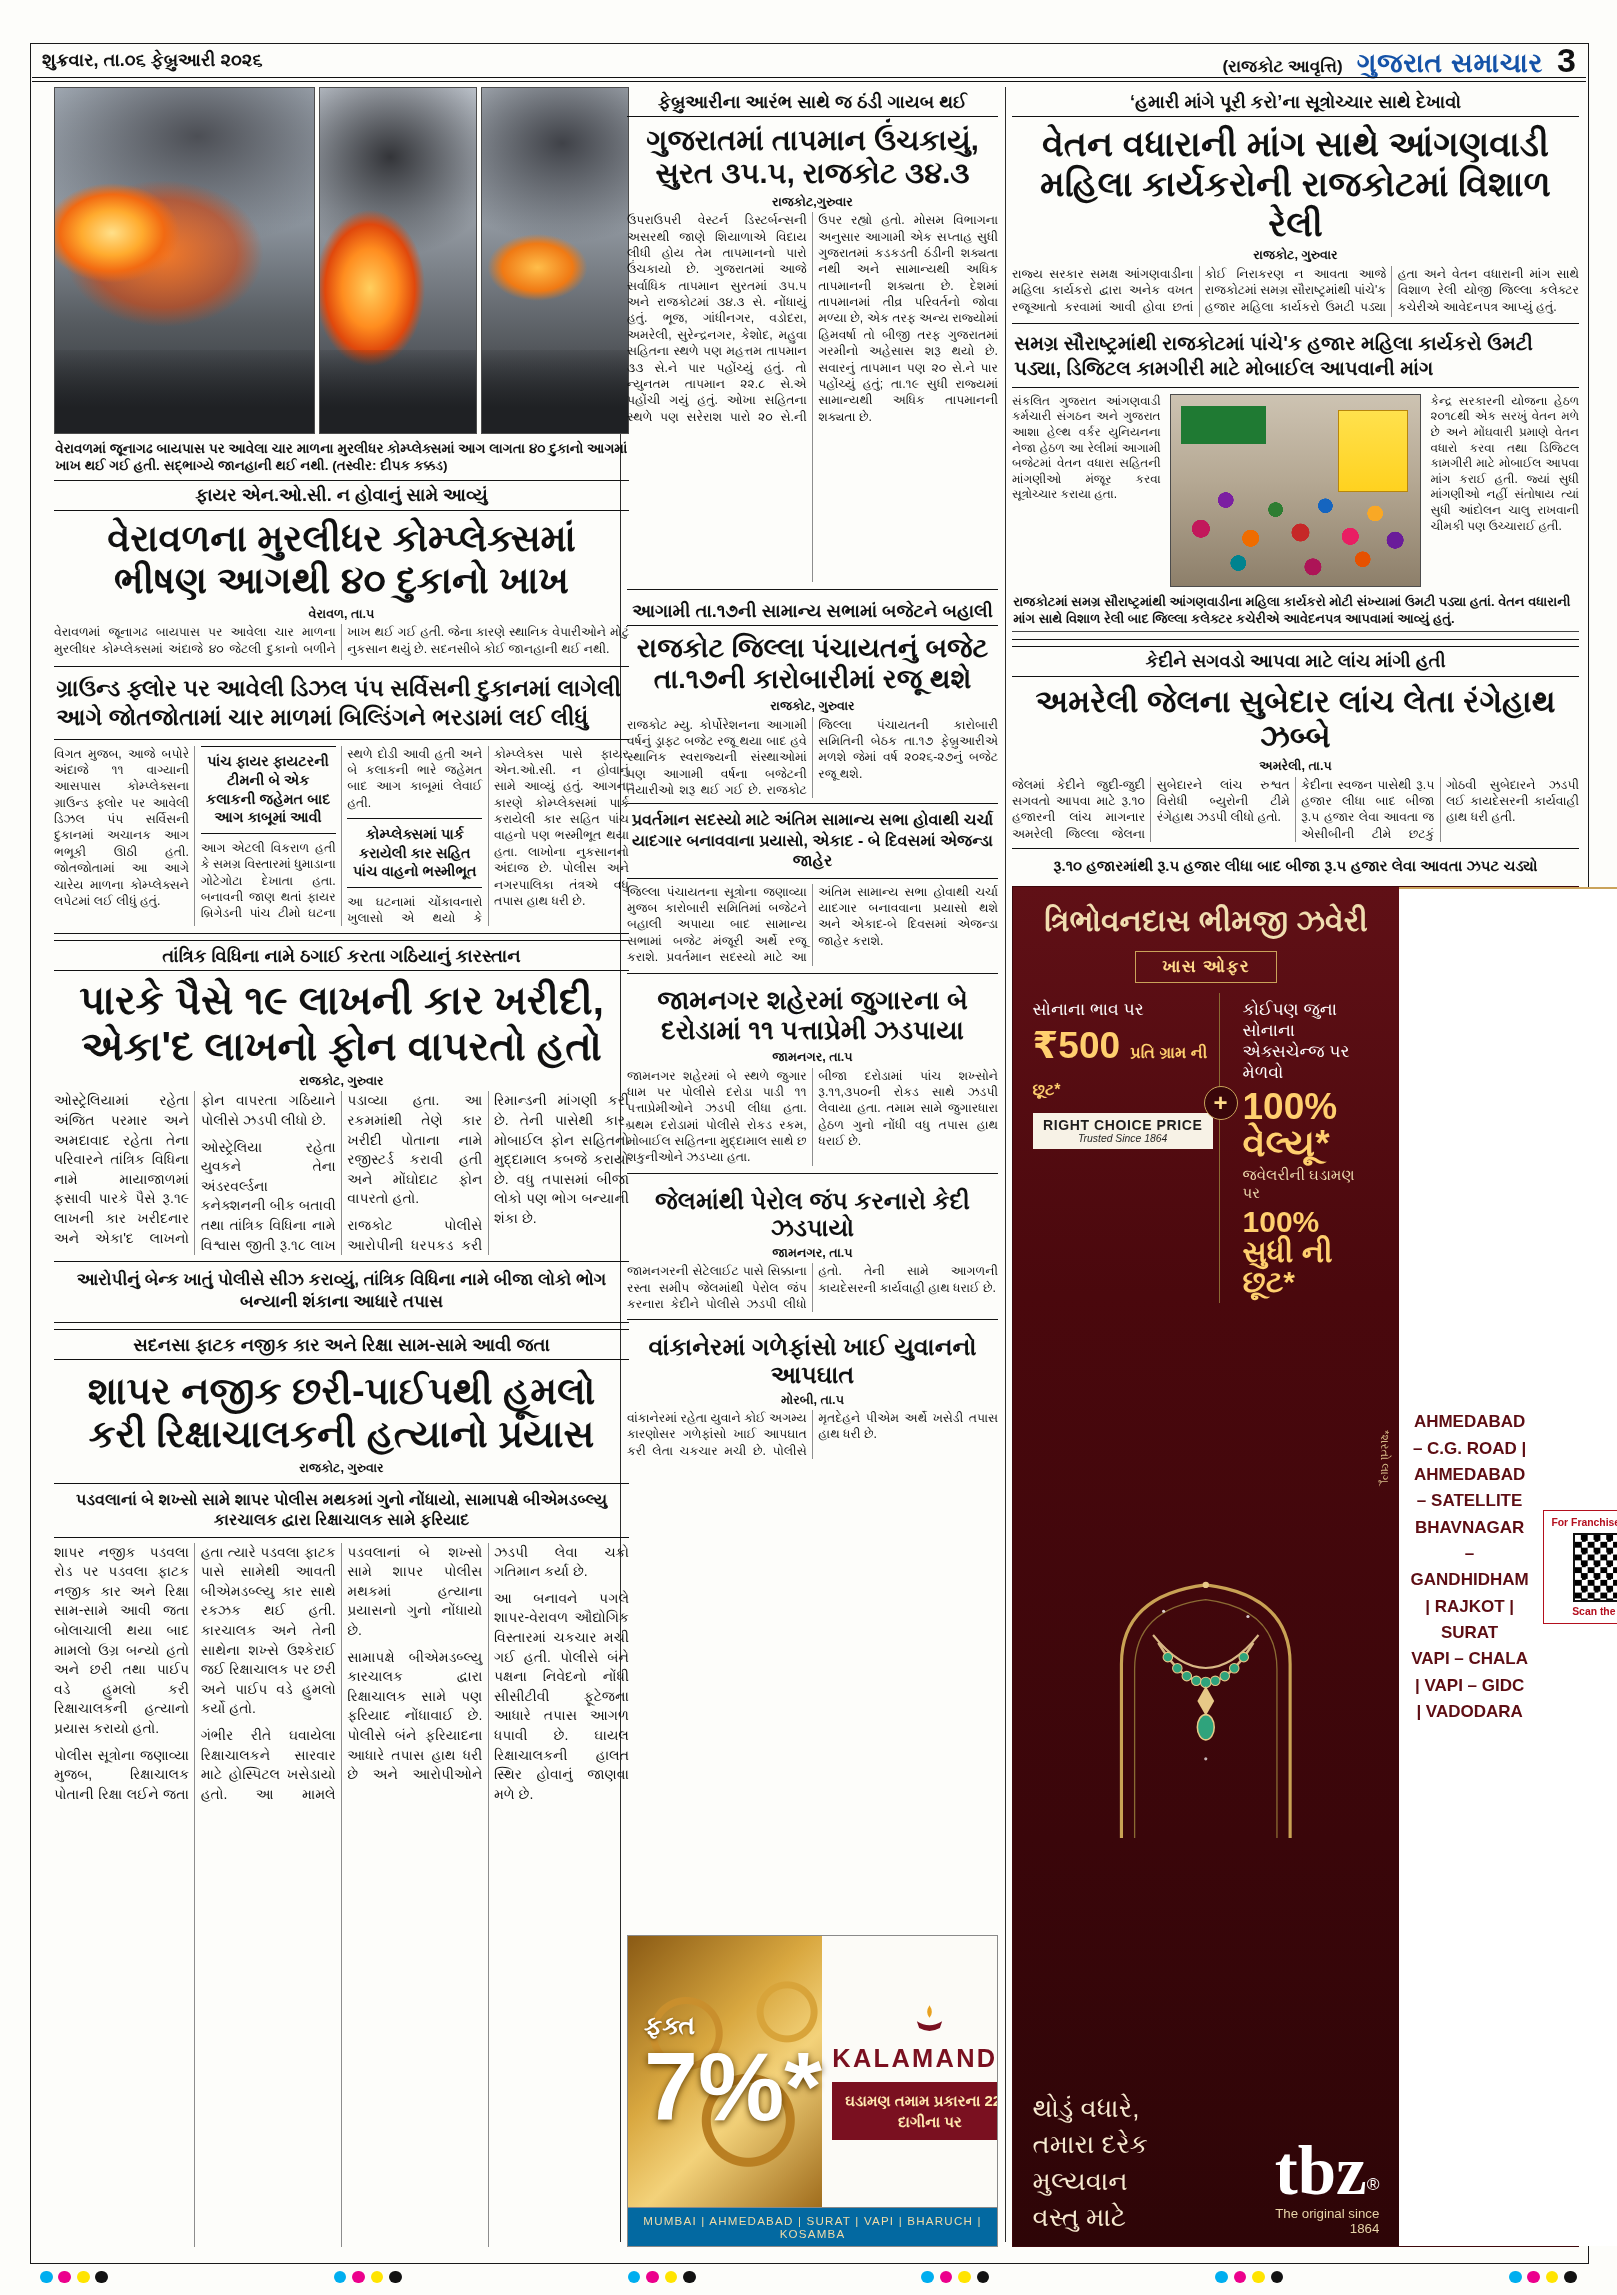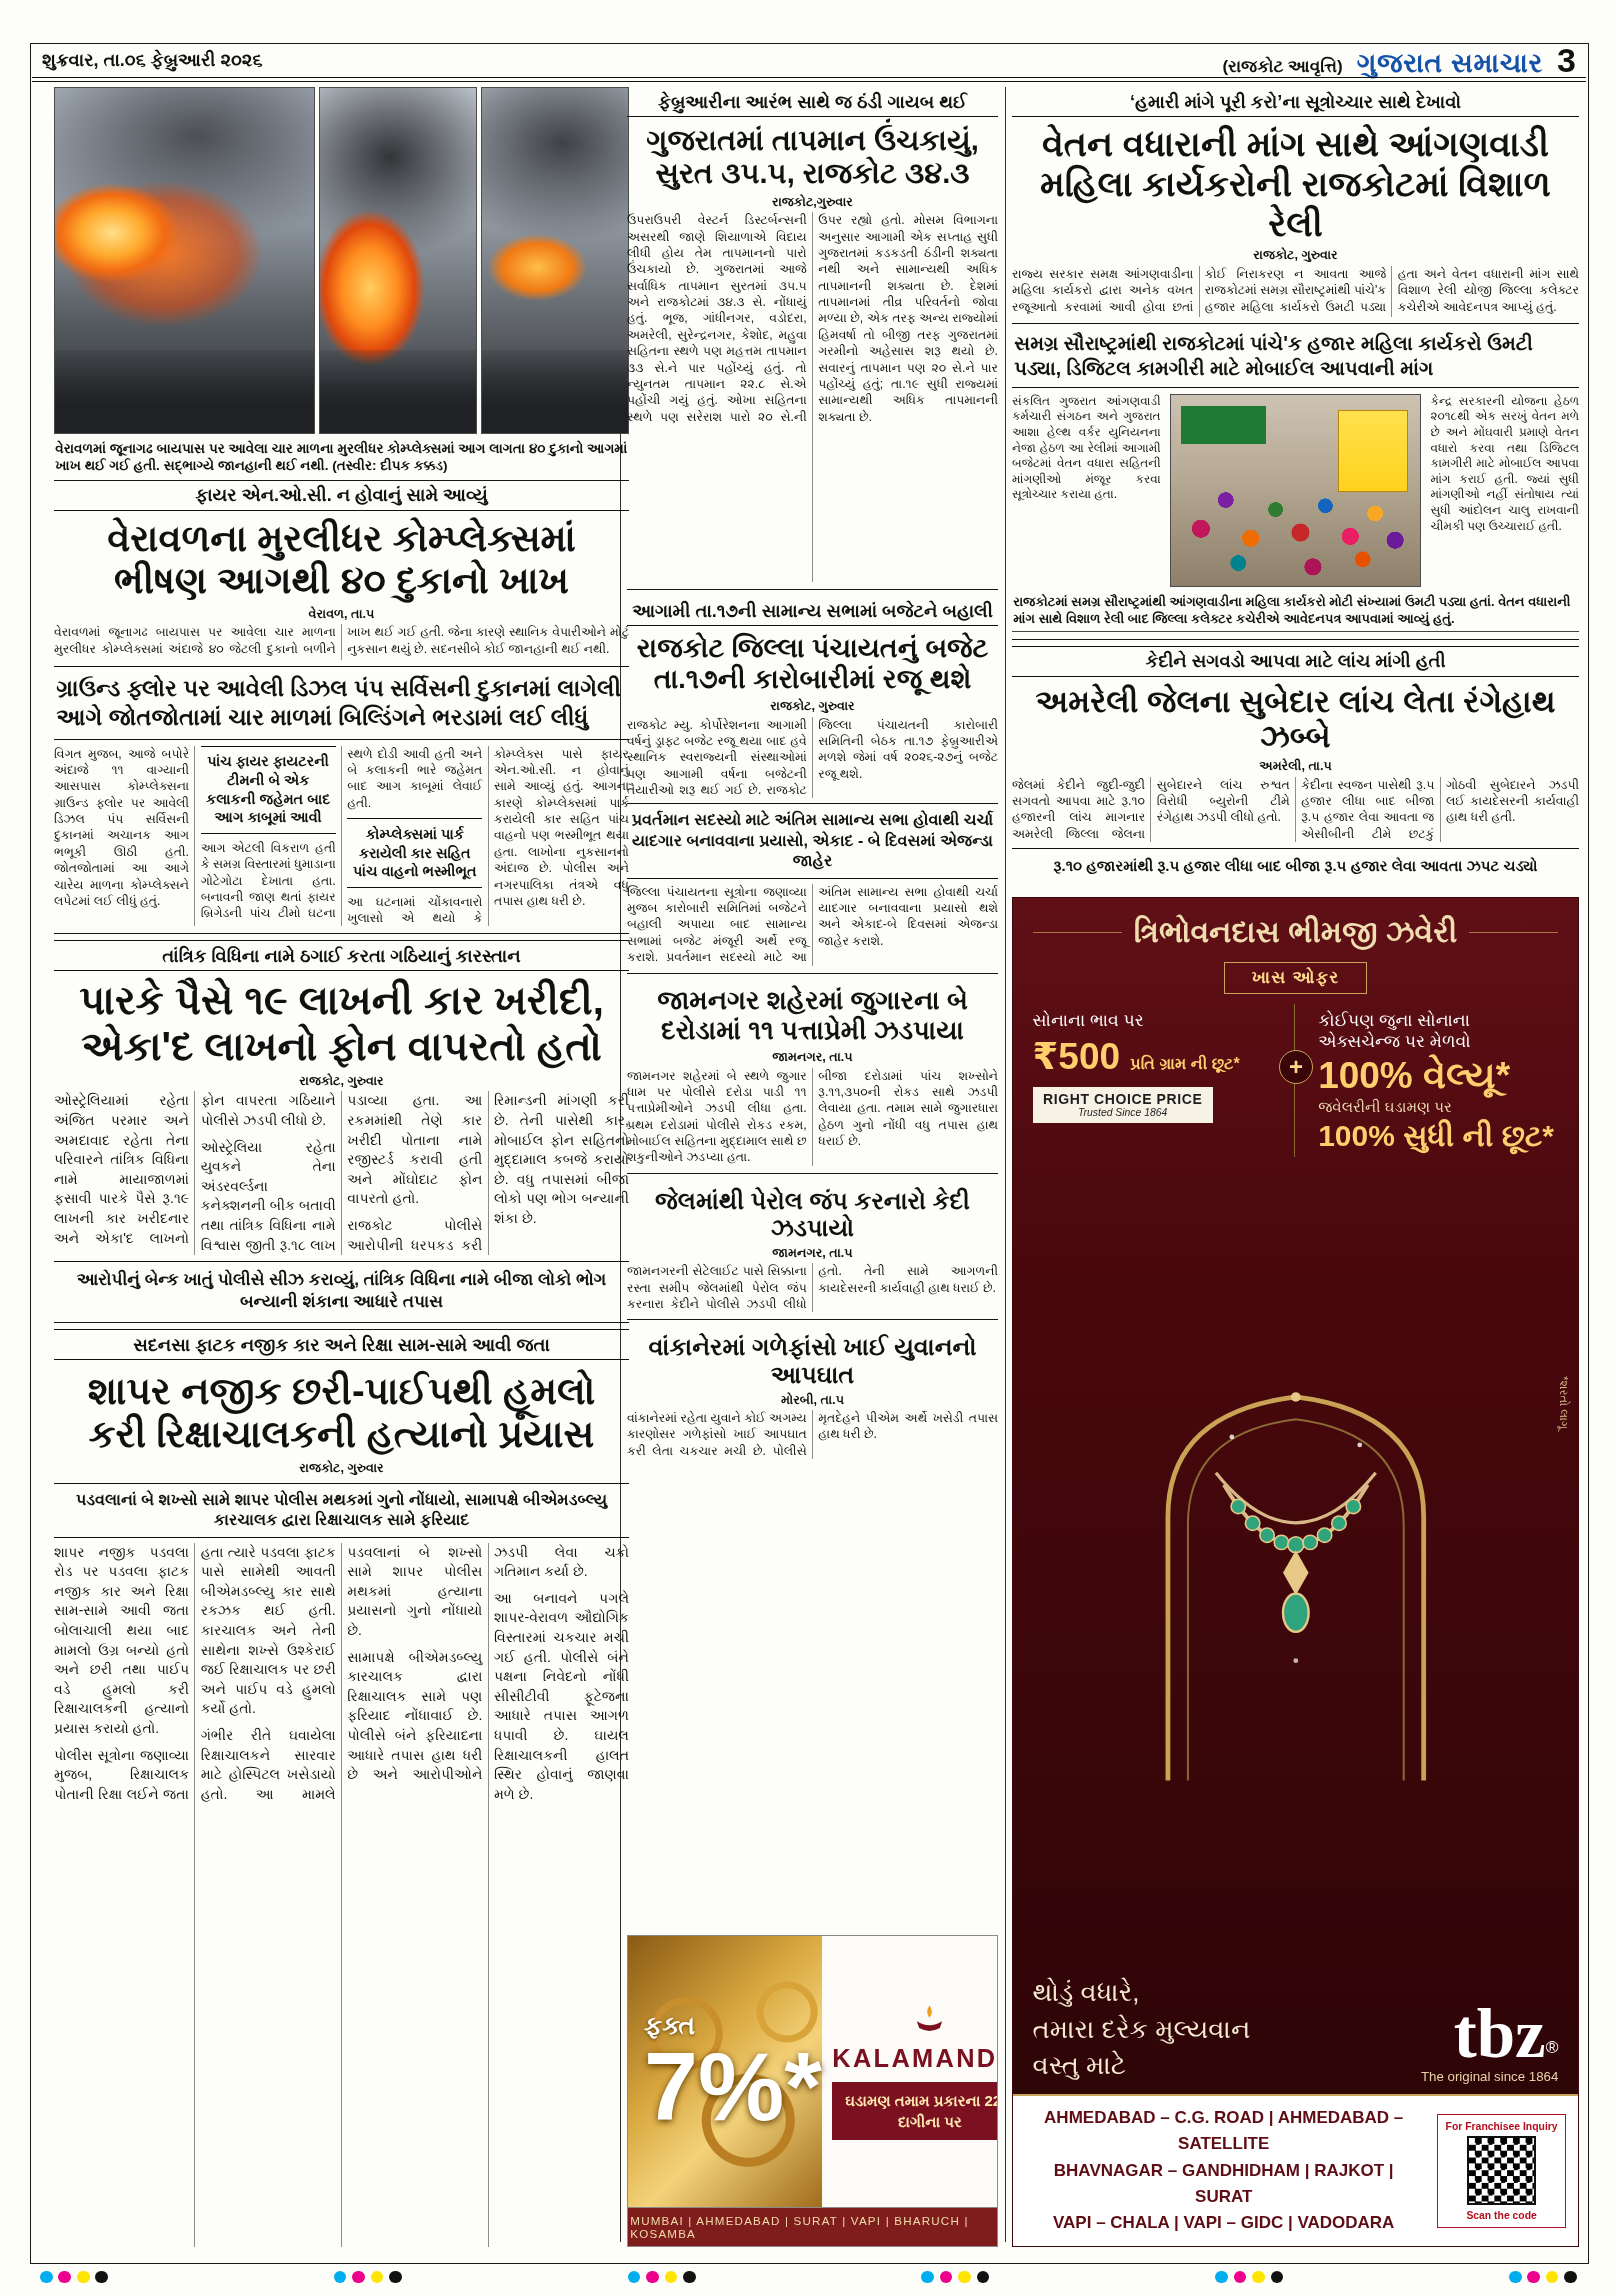--- a/index.html
+++ b/index.html
@@ -76,21 +76,21 @@
      radial-gradient(circle 8px at 82% 62%, #f9a825 96%, transparent),
      radial-gradient(circle 8.7px at 90% 76%, #6a1b9a 96%, transparent),
      radial-gradient(circle 8px at 27% 88%, #00838f 96%, transparent),
      radial-gradient(circle 8.7px at 57% 90%, #ad1457 96%, transparent),
      radial-gradient(circle 8px at 77% 86%, #e65100 96%, transparent),
      linear-gradient(180deg,#cdc3b2 0%,#b5a893 45%,#8d7f6a 100%)}
   .banner-y{position:absolute;right:5%;top:8%;width:27%;height:42%;background:linear-gradient(#ffe14d,#ffd21f);border:1.2px solid #b8860b}
   .banner-g{position:absolute;left:4%;top:6%;width:34%;height:20%;background:#1f7a33}
   .photo-cap{font-size:13px;font-weight:700;line-height:1.3;padding:3.5px 1.2px;border-bottom:1.2px solid #444}
   
-  .tbz{flex:1;display:flex;flex-direction:column;border:1.2px solid #3c080c;margin-top:19px;min-height:0}
+  .tbz{flex:1;display:flex;flex-direction:row;border:1.2px solid #3c080c;margin-top:8px;min-height:0}
   .tbz-dark{flex:1;position:relative;display:flex;flex-direction:column;align-items:center;padding:17.3px 19.6px 10.4px;min-height:0;
       background:linear-gradient(180deg,#601016 0%,#4a080d 30%,#3a060a 70%,#2e0507 100%);color:#f3e2bd}
   .tbz-title-row{display:flex;align-items:center;gap:11.6px;width:100%}
   .tline{flex:1;height:1.2px;background:#caa35a;opacity:.7}
   .tbz-title{font-size:30px;font-weight:700;color:#f0ddb0;white-space:nowrap;margin:0}
   .tbz-tab{margin:11.6px 0 4.6px;border:1.2px solid #caa35a;padding:4.6px 26.6px;font-size:17.3px;font-weight:700;color:#ffd98a;letter-spacing:1.2px}
   .tbz-offers{display:flex;width:100%;margin-top:5.8px}
   .tbz-ol{flex:1.08;padding:5.8px 5.8px 5.8px 0;display:flex;flex-direction:column;gap:7px}
   .tbz-or{flex:1;border-left:1.2px solid #8a6a33;padding:5.8px 3.5px 5.8px 23px;position:relative;display:flex;flex-direction:column;gap:4.6px}
   .tbz-plus{position:absolute;left:-16px;top:30%;width:32px;height:32px;border-radius:50%;border:1.2px solid #caa35a;
@@ -121,21 +121,21 @@
   .kala-left{flex:1.08;position:relative;display:flex;flex-direction:column;justify-content:center;padding-left:16px;background:
      radial-gradient(circle 40px at 30% 36%, transparent 29px, #c98f2d 30px 36px, transparent 37px),
      radial-gradient(circle 53px at 62% 68%, transparent 37px, #b97f22 38px 46px, transparent 47px),
      radial-gradient(circle 35px at 82% 28%, transparent 23px, #d8a43a 24px 30px, transparent 31px),
      linear-gradient(135deg,#8a5a14 0%,#d9a840 40%,#f3d27a 62%,#a06d1d 100%)}
   .k-fakt{font-size:25.4px;color:#fff;font-weight:700;text-shadow:0 1.2px 3.5px #5a3a00}
   .k-pct{font-size:97px;font-weight:800;color:#fff;line-height:.95;text-shadow:0 2.3px 7px #5a3a00}
   .kala-right{flex:1;background:#fcfbf7;display:flex;flex-direction:column;align-items:center;justify-content:center;gap:9.2px;padding:10.4px}
   .k-brand{font-size:25.4px;font-weight:800;color:#7a1020;letter-spacing:2.3px}
   .k-sub{background:#7a1020;color:#ffe9b0;font-size:15px;font-weight:700;text-align:center;padding:8px 10.4px;line-height:1.4}
-  .kala-strip{background:#7f1d1d;color:#f1dca8;font-size:11.6px;letter-spacing:1.2px;padding:5.8px 2.3px;
+  .kala-strip{background:#0369a1;color:#f1dca8;font-size:11.6px;letter-spacing:1.2px;text-align:center;padding:5.8px 2.3px;
               border:1.7px solid #8a8a8a;border-top:none}
   
   .cmyk{position:absolute;left:40px;right:40px;bottom:11.6px;display:flex;justify-content:space-between}
   .cg{display:flex;gap:5.8px}
   .dot{width:12.7px;height:12.7px;border-radius:50%}
   .dc{background:#00aeef}.dm{background:#ec008c}.dy{background:#ffe400}.dk{background:#121212}
 </style>
 </head>
 <body>
 

